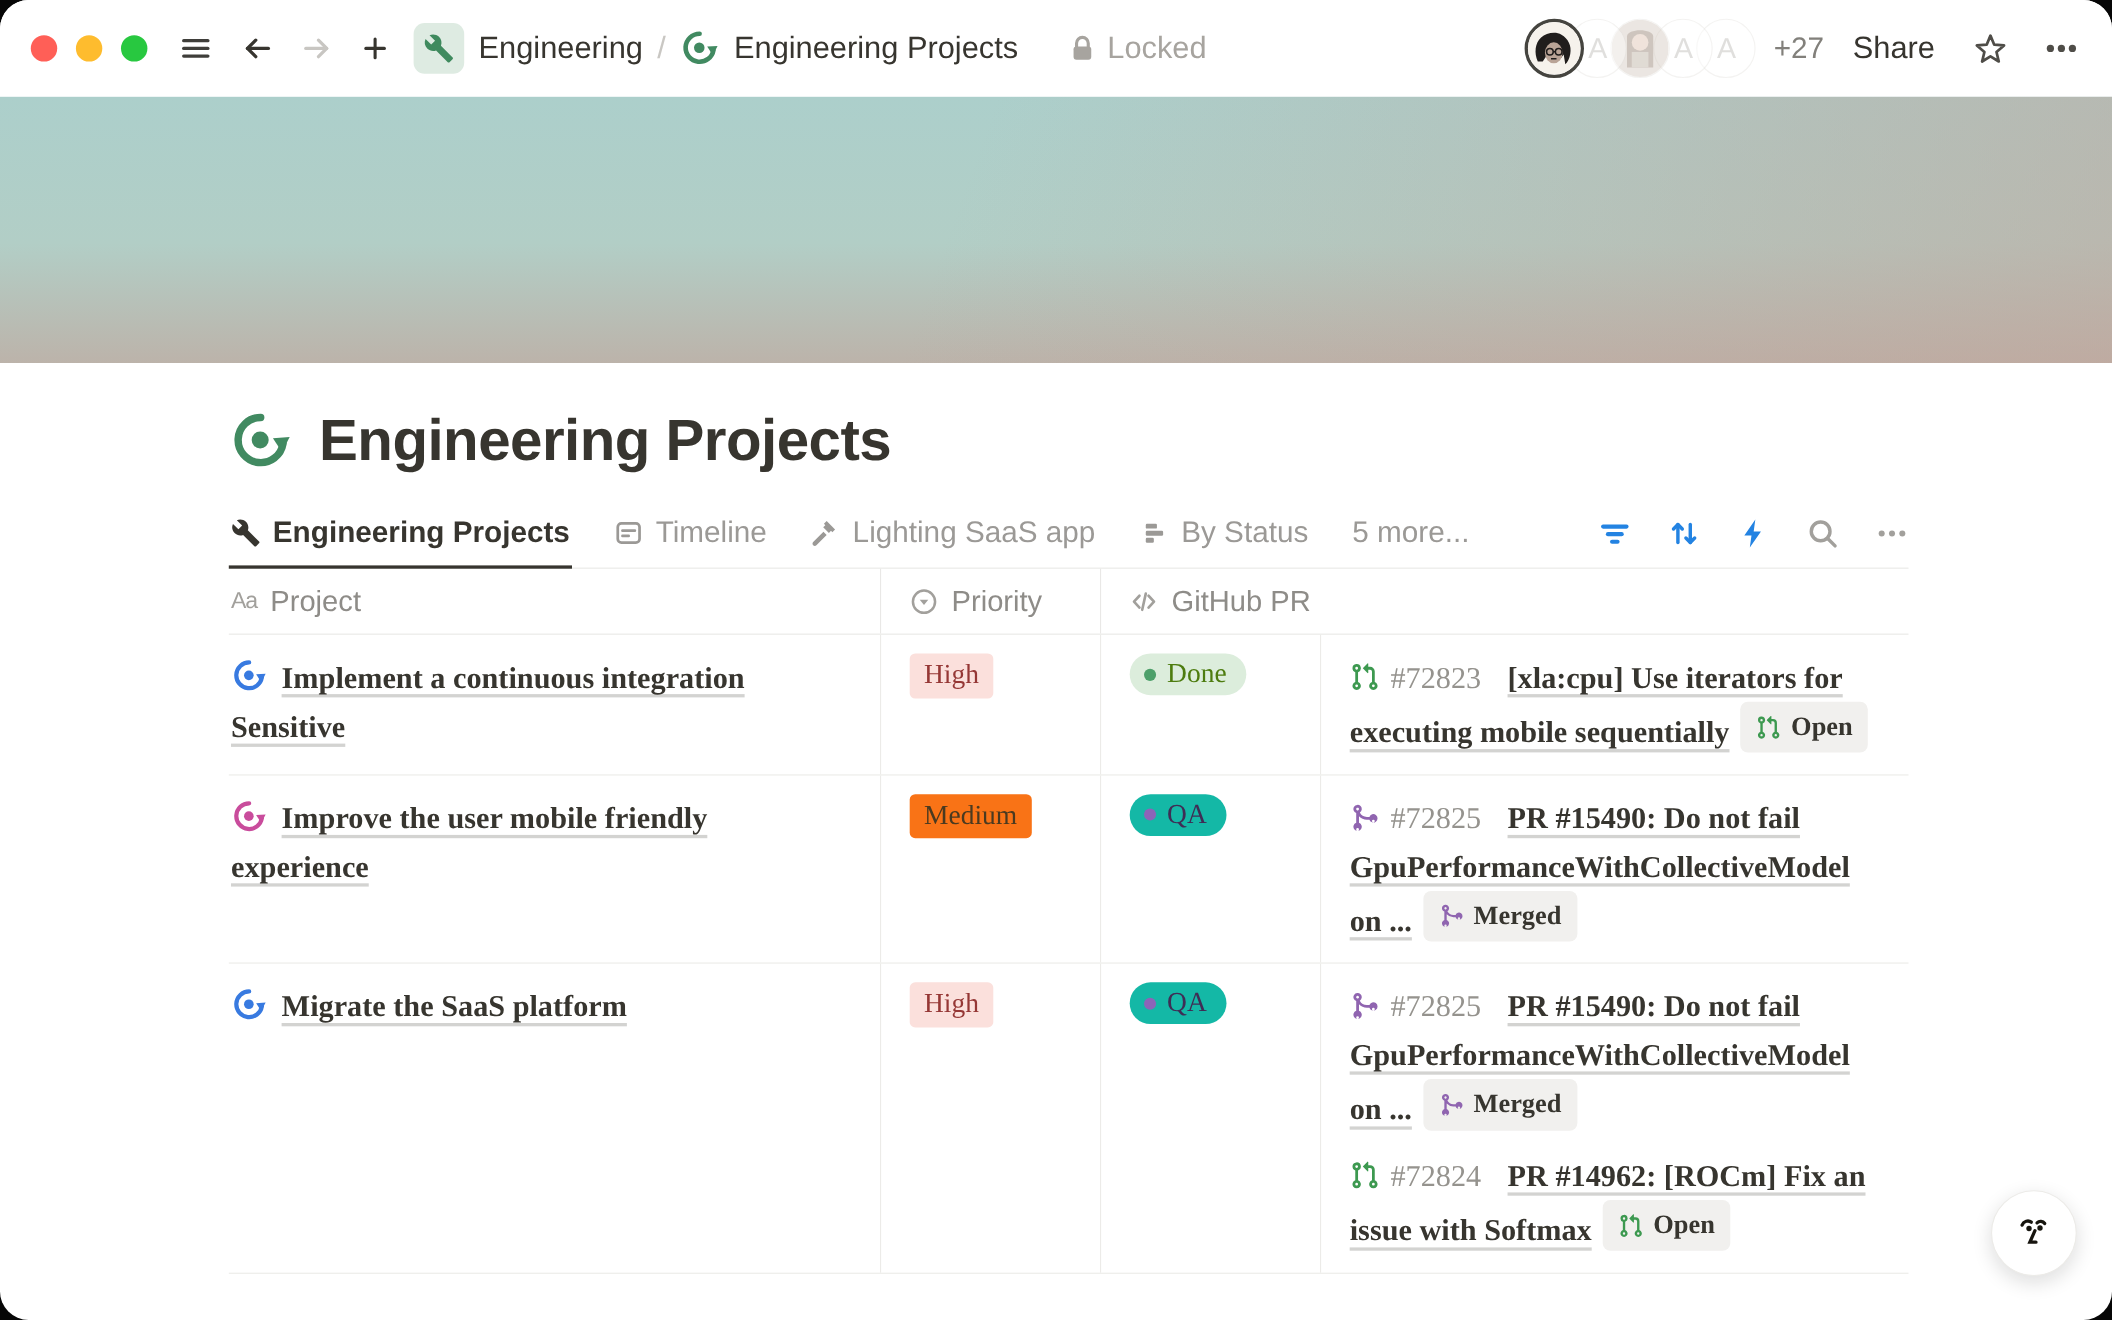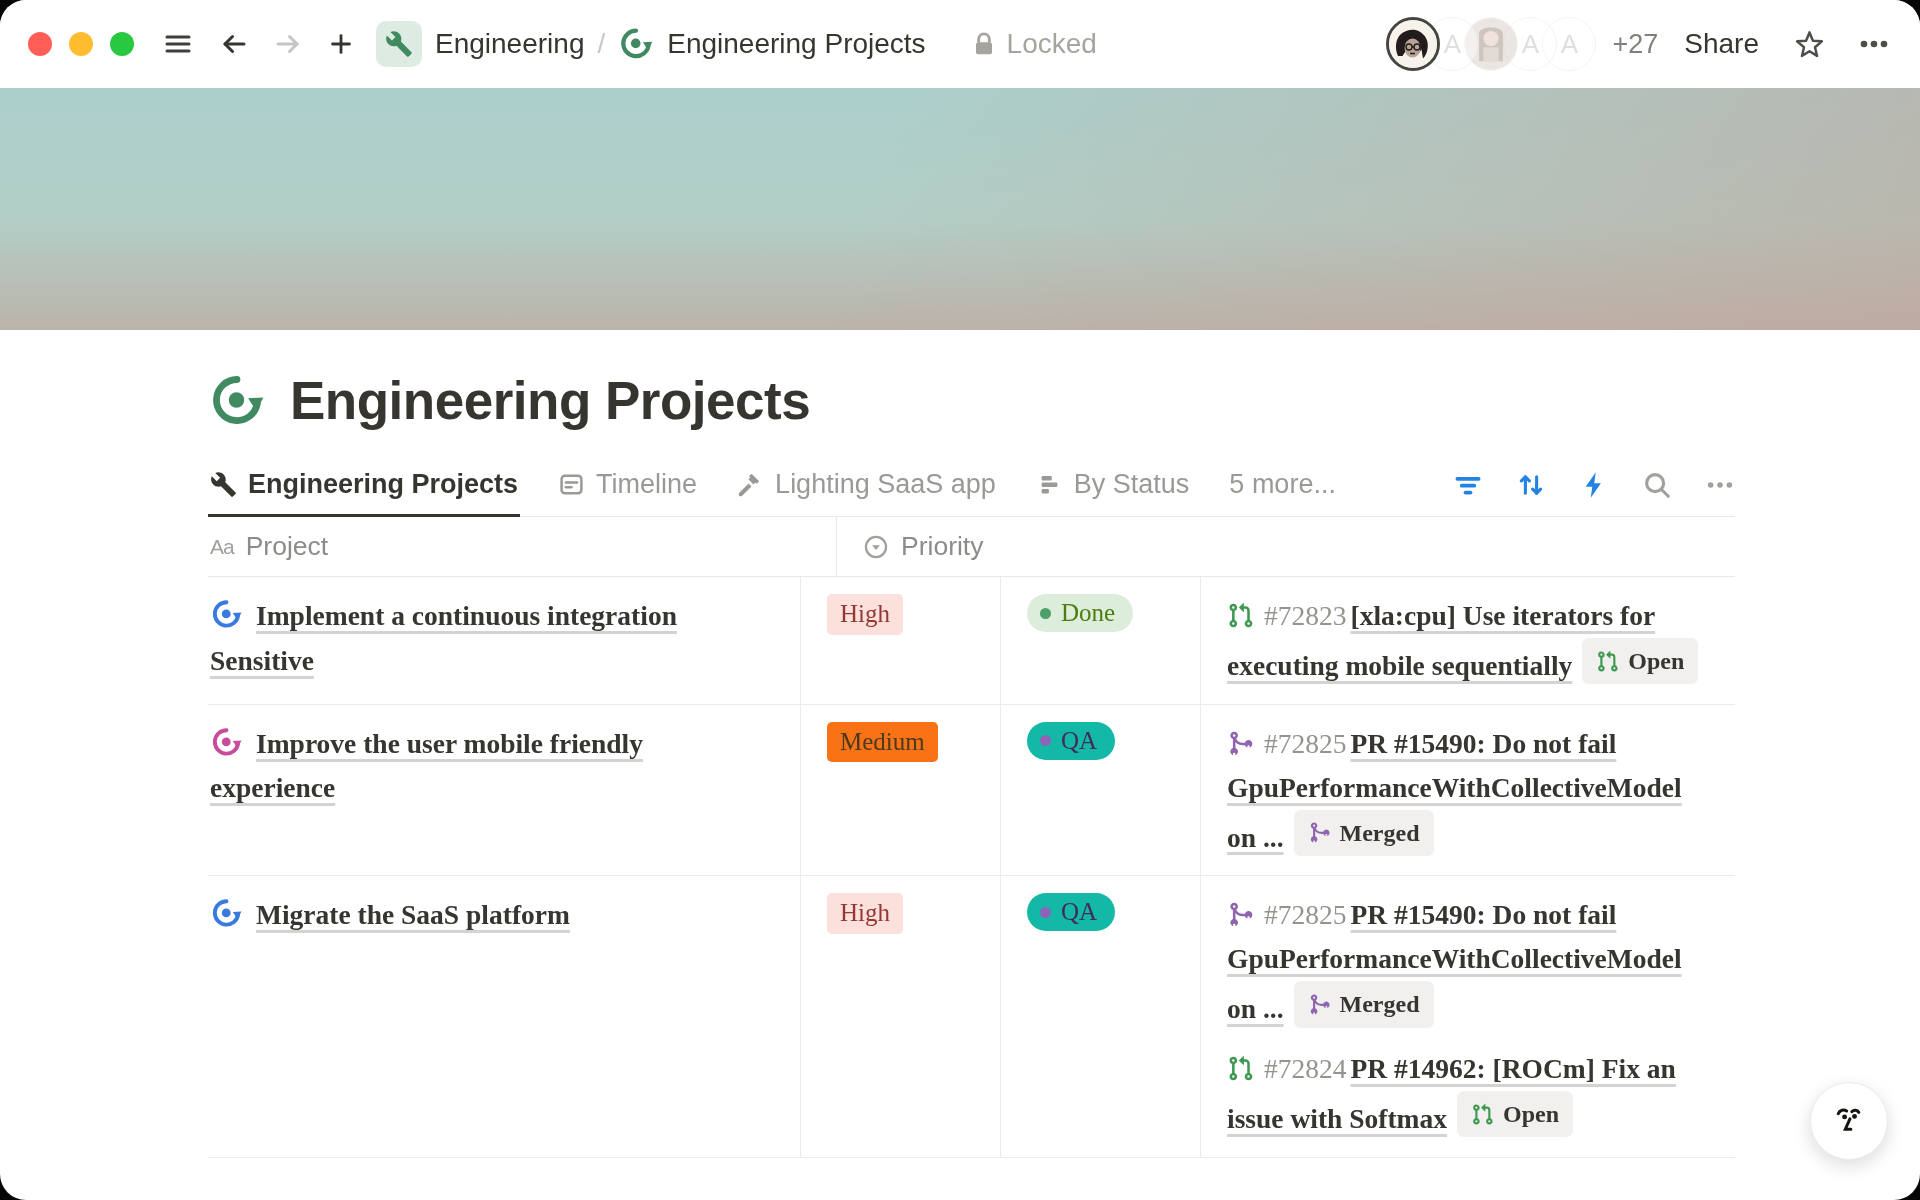--- a/index.html
+++ b/index.html
@@ -54,21 +54,21 @@
   .tab.active .tab-icon{color:#37352F;}
   .view-controls{margin-left:auto;display:flex;align-items:center;gap:33px;padding-bottom:16px;}
   .ctrl{width:30px;height:30px;color:#A2A09C;background:none;border:none;padding:0;cursor:pointer;display:flex;}
   .ctrl svg{width:100%;height:100%;}
   .ctrl.blue{color:#2383E2;}
 
   
   .t-header{display:grid;grid-template-columns:592px 200px 200px 535px;height:60px;color:#8E8C88;font-size:26.5px;border-bottom:1px solid #E9E8E6;}
   .h-cell{display:flex;align-items:center;gap:12px;padding-left:26px;cursor:pointer;}
   .h-cell:first-child{padding-left:2px;}
-  .h-cell + .h-cell{border-left:1px solid #E9E8E6;margin-left:36px;}
+  .h-cell + .h-cell{border-left:1px solid #E9E8E6;}
   .h-icon{width:26px;height:26px;color:#A2A09C;display:flex;flex:none;align-items:center;}
   .h-icon svg{width:100%;height:100%;}
   .h-icon .aa{font-size:21px;color:#A2A09C;letter-spacing:-1px;line-height:1;}
   .h-icon.wide{width:auto;}
 
   .t-row{display:grid;grid-template-columns:592px 200px 200px 535px;border-bottom:1px solid #ECEBE8;font-family:Liberation Serif, serif;}
   .cell{padding:17px 26px 16px 26px;}
   .cell + .cell{border-left:1px solid #ECEBE8;}
   .cell.first{padding-left:2px;}
 
@@ -87,21 +87,21 @@
   .status-pill.purple{background:#14b8a6;color:#3F2D55;}
   .status-pill.purple .dot{background:#8D64B8;}
 
   .pr-cell{font-size:27.5px;line-height:1.6;color:#37352F;}
   .pr-entry{margin-bottom:16px;}
   .pr-entry:last-child{margin-bottom:0;}
   .pr-inline-icon{display:inline-block;width:27px;height:27px;vertical-align:-4px;margin-right:10px;}
   .pr-inline-icon svg{width:100%;height:100%;}
   .ic-green{color:#3D9950;}
   .ic-purple{color:#9065B0;}
-  .pr-number{color:#95938E;font-weight:500;margin-right:4px;}
+  .pr-number{color:#95938E;font-weight:500;margin-right:24px;}
   .pr-link{font-weight:600;}
   .pr-badge{display:inline-flex;align-items:center;gap:9px;background:#F1F0EE;border-radius:7px;padding:4px 14px;font-size:24px;font-weight:600;color:#37352F;margin-left:10px;vertical-align:2px;cursor:pointer;white-space:nowrap;}
   .b-icon{width:23px;height:23px;display:flex;flex:none;}
   .b-icon svg{width:100%;height:100%;}
 
   .ai-button{position:absolute;right:32px;bottom:40px;width:78px;height:78px;border-radius:50%;background:#fff;border:1px solid #ECEBE8;box-shadow:0 6px 18px rgba(15,15,15,.14);display:flex;align-items:center;justify-content:center;color:#17150F;cursor:pointer;}
 </style>
 </head>
 <body>
 
@@ -328,20 +328,30 @@
           </div>
           <div class="h-cell">
             <span class="h-icon">
               <svg viewBox="0 0 24 24">
                 <circle cx="12" cy="12" r="9.3" fill="none" stroke="currentColor" stroke-width="2.1"></circle>
                 <path d="M8.4 10.3h7.2L12 14.8z" fill="currentColor"></path>
               </svg>
             </span>
             <span>Priority</span>
           </div>
+          <div class="h-cell">
+            <span class="h-icon">
+              <svg viewBox="0 0 24 24" fill="none" stroke="currentColor" stroke-width="2.2" stroke-linecap="round" stroke-linejoin="round">
+                <path d="M8.2 7 3.6 12l4.6 5"></path>
+                <path d="M15.8 7l4.6 5-4.6 5"></path>
+                <path d="M13.5 5.2 10.5 18.8"></path>
+              </svg>
+            </span>
+            <span>GitHub PR</span>
+          </div>
         </div>
       <div id="t-body">
           <div class="t-row">
             <div class="cell first project-cell"><span class="row-icon" style="color: rgb(56, 122, 224);"><svg viewBox="0 0 24 24">
                   <circle cx="11.8" cy="11.6" r="3.2" fill="currentColor"></circle>
                   <path d="M12 3.1a8.5 8.5 0 1 0 8.4 9.9" fill="none" stroke="currentColor" stroke-width="2.8" stroke-linecap="round"></path>
                   <path d="M16.6 10.9l6.3-.4-2.9 5.6z" fill="currentColor"></path>
                 </svg></span><a class="u-link">Implement a continuous integration Sensitive</a></div>
             <div class="cell"><span class="pill red">High</span></div>
             <div class="cell"><span class="status-pill green">

